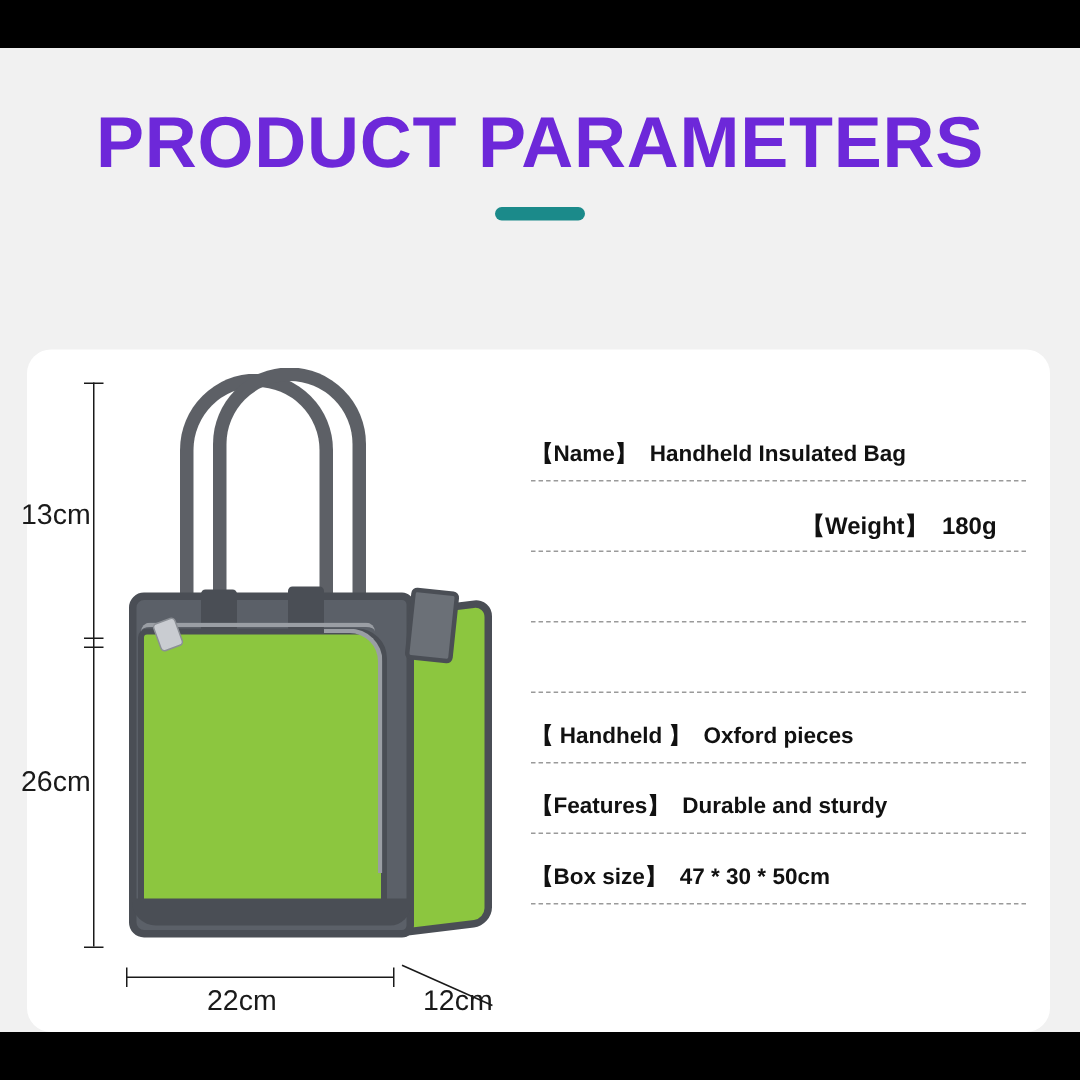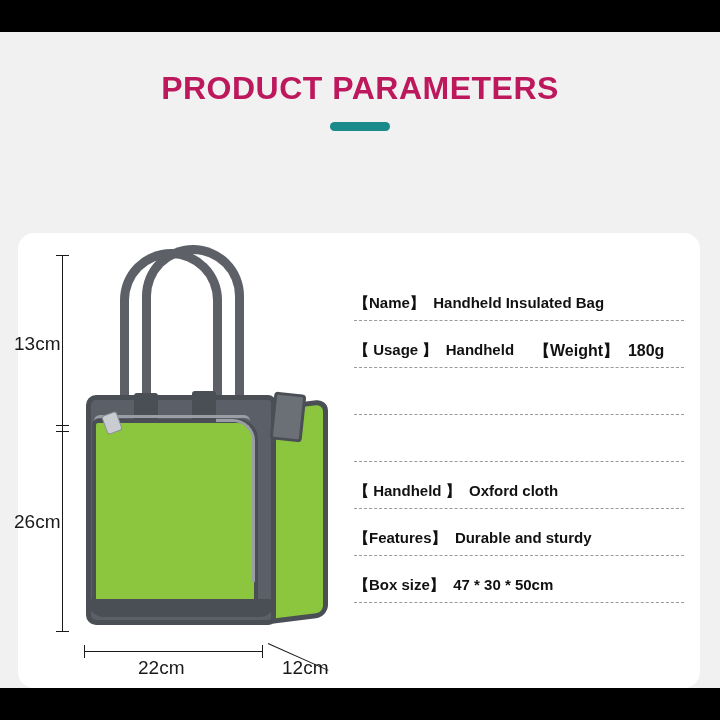--- a/index.html
+++ b/index.html
@@ -13,21 +13,21 @@
   .letterbox{position:absolute;left:0;width:720px;background:#000;}
   .letterbox.top{top:0;height:32px;}
   .letterbox.bottom{bottom:0;height:32px;}
 
   
   .page{position:absolute;left:0;top:32px;width:720px;height:656px;background:#F1F1F1;}
 
   
   .header{position:absolute;left:0;top:40px;width:720px;text-align:center;}
   .title{
-    font-size:32px;font-weight:bold;color:#be185d;letter-spacing:0.5px;
+    font-size:48px;font-weight:bold;color:#6d28d9;letter-spacing:0.5px;
     line-height:1;white-space:nowrap;
   }
   .title-rule{
     margin:18px auto 0;width:60px;height:9px;background:#1B8A8A;border-radius:5px;
   }
 
   
   .card{
     position:absolute;left:18px;top:201px;width:682px;height:455px;
     background:#fff;border-radius:16px;
@@ -182,40 +182,37 @@
       <div class="specs">
 
         <div class="spec-row">
           <div class="spec-text">
             <span>【Name】</span>&nbsp;&nbsp;<span class="val">Handheld Insulated Bag</span>
           </div>
           <div class="dash"></div>
         </div>
 
         <div class="spec-row">
-          <div class="spec-text">
-            <span>【 Usage 】</span>&nbsp;&nbsp;<span class="val">Handheld</span>
-          </div>
           <div class="spec-right">
             <span>【Weight】</span>&nbsp;&nbsp;<span class="val">180g</span>
           </div>
           <div class="dash"></div>
         </div>
 
         <div class="spec-row">
           <div class="dash"></div>
         </div>
 
         <div class="spec-row">
           <div class="dash"></div>
         </div>
 
         <div class="spec-row">
           <div class="spec-text">
-            <span>【 Handheld 】</span>&nbsp;&nbsp;<span class="val">Oxford cloth</span>
+            <span>【 Handheld 】</span>&nbsp;&nbsp;<span class="val">Oxford pieces</span>
           </div>
           <div class="dash"></div>
         </div>
 
 
         <div class="spec-row">
           <div class="spec-text">
             <span>【Features】</span>&nbsp;&nbsp;<span class="val">Durable and sturdy</span>
           </div>
           <div class="dash"></div>

